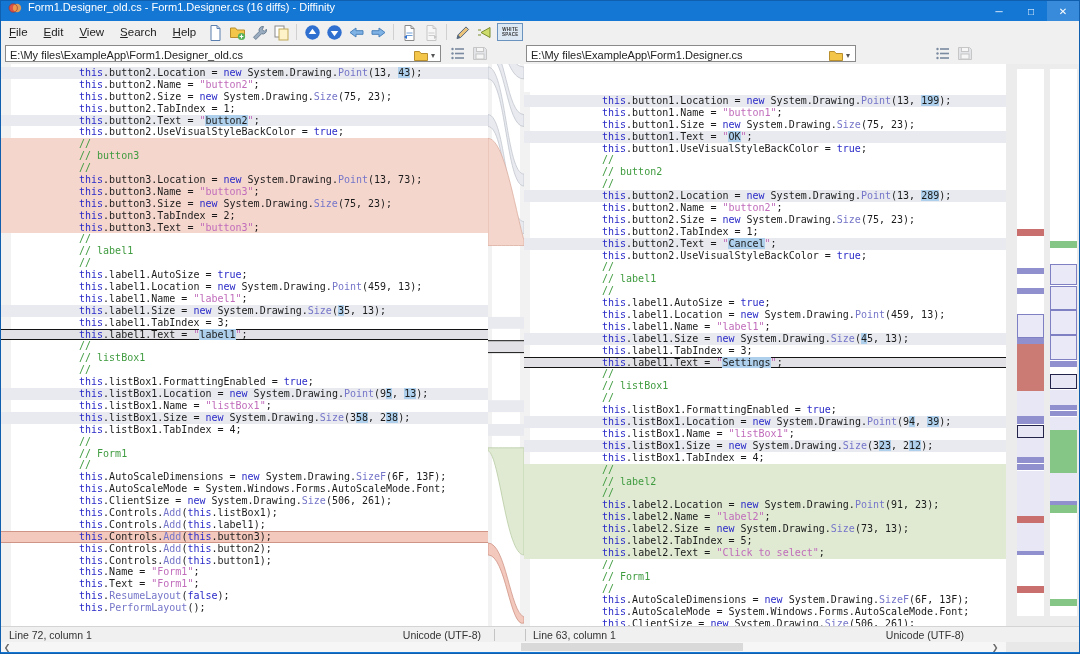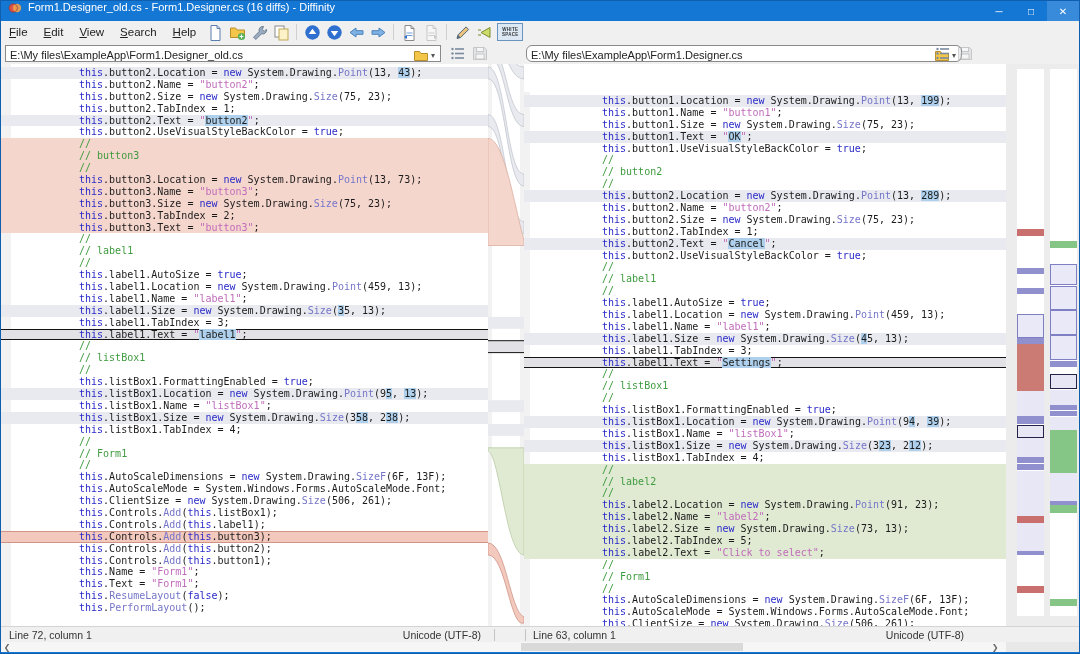--- a/index.html
+++ b/index.html
@@ -215,21 +215,21 @@
         <rect x="5" y="6.7" width="9" height="1.6" fill="#7a8aa0"></rect>
       <circle cx="2.5" cy="12" r="1.2" fill="#7a8aa0"></circle>
         <rect x="5" y="11.2" width="9" height="1.6" fill="#7a8aa0"></rect>
     </svg>
     <svg class="side-icon disabled" style="left:471px;" viewBox="0 0 16 15">
       <path d="M1.5 1.5h11l2 2v10h-13z" fill="#cfd4da" stroke="#8a8a8a"></path>
         <rect x="4" y="8" width="8" height="5" fill="#fff" stroke="#8a8a8a"></rect>
         <rect x="4.5" y="1.5" width="7" height="4" fill="#fff" stroke="#8a8a8a"></rect>
     </svg>
 
-    <div class="path-field" style="left:525px; width:436px;border-radius:6px;">
+    <div class="path-field" style="left:525px; width:330px;">
       <input readonly="" value="E:\My files\ExampleApp\Form1.Designer.cs" style="">
       <span class="combo-icons">
         <svg width="14" height="11" viewBox="0 0 14 11">
             <path d="M.5 1.5h5l1.5 2h6.5v7H.5z" fill="#f3c64a" stroke="#b98f2e"></path>
           </svg>
         <span class="chev">▾</span>
       </span>
     </div>
     <svg class="side-icon" style="left:934px;" viewBox="0 0 16 15">
       <circle cx="2.5" cy="3" r="1.2" fill="#7a8aa0"></circle>

